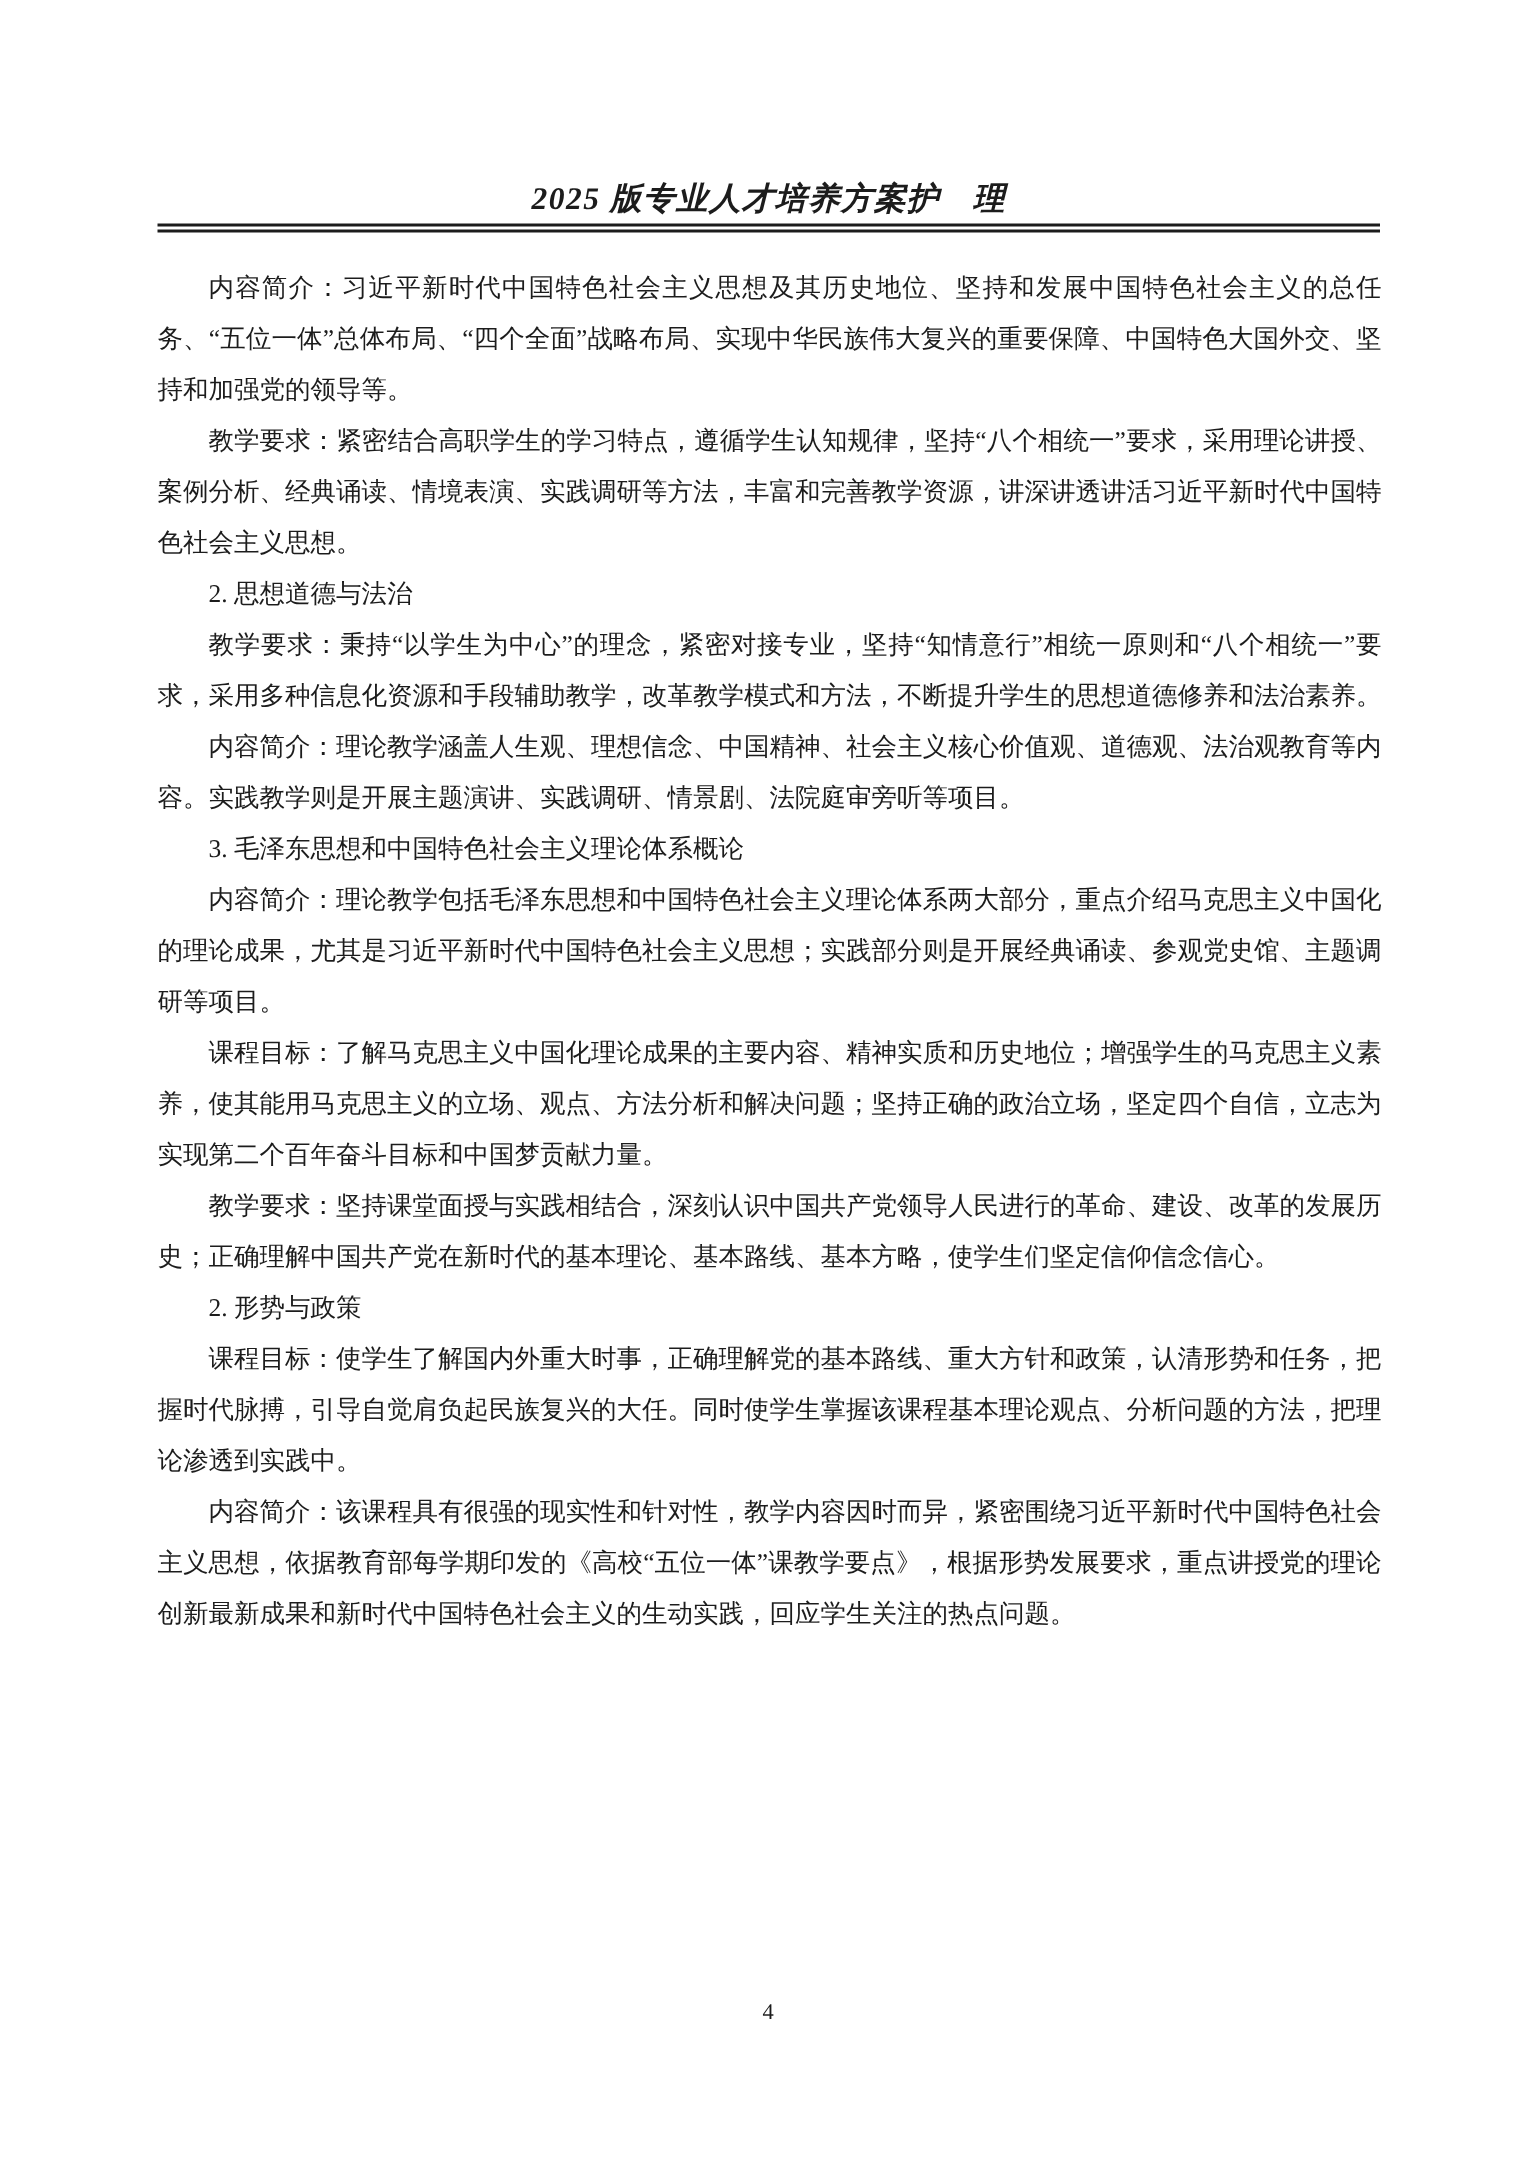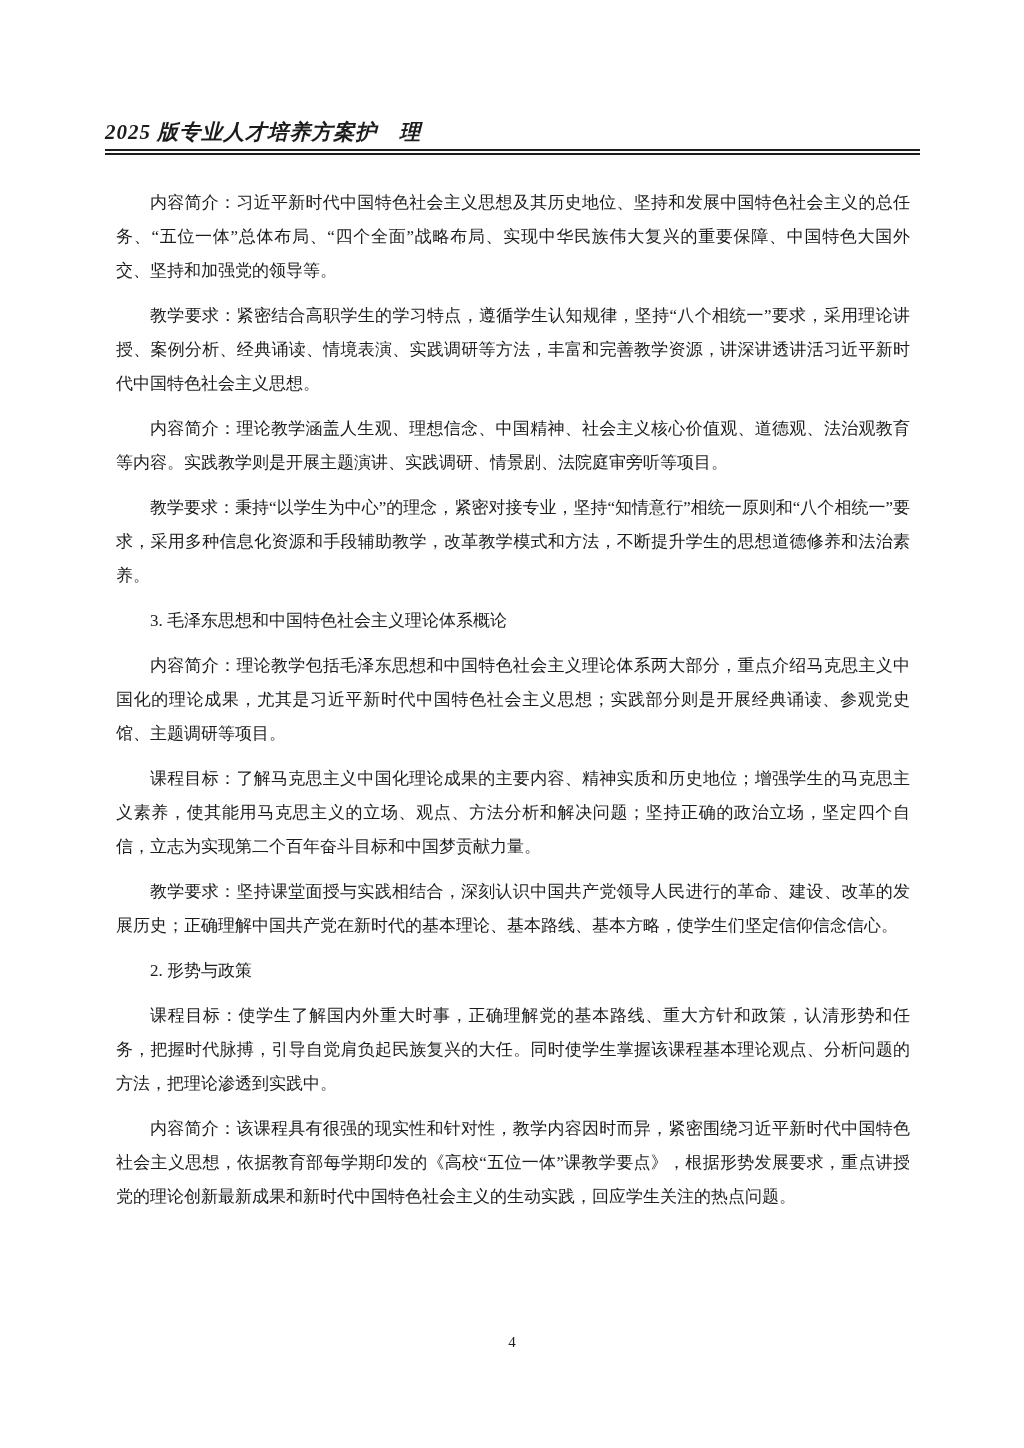--- a/index.html
+++ b/index.html
@@ -14,21 +14,21 @@
     overflow: hidden;
   }
   .header {
     position: absolute;
     top: 118px;
     left: 105px;
     right: 104px;
   }
   .header-row {
     display: flex;
-    justify-content: flex-start;
+    justify-content: center;
     align-items: flex-end;
     font-size: 21px;
     font-style: italic;
     font-weight: bold;
     letter-spacing: 1px;
     padding-bottom: 3px;
     white-space: pre;
   }
   .header-rule {
     height: 2px;
@@ -39,21 +39,21 @@
     position: absolute;
     top: 175px;
     left: 105px;
     right: 103px;
     font-size: 17px;
     line-height: 34px;
     text-align: justify;
     text-justify: inter-ideograph;
   }
   .doc-body p {
-    margin: 11px;
+    margin: 0;
     padding: 0;
     text-indent: 2em;
   }
   .footer {
     position: absolute;
     top: 1334px;
     left: 0;
     width: 100%;
     text-align: center;
     font-size: 15px;
@@ -68,22 +68,23 @@
     <div class="header-row">
       <span>2025 版专业人才培养方案</span>
       <span>护　理</span>
     </div>
     <div class="header-rule"></div>
   </div>
 
   <div class="doc-body">
     <p>内容简介：习近平新时代中国特色社会主义思想及其历史地位、坚持和发展中国特色社会主义的总任务、“五位一体”总体布局、“四个全面”战略布局、实现中华民族伟大复兴的重要保障、中国特色大国外交、坚持和加强党的领导等。</p>
     <p>教学要求：紧密结合高职学生的学习特点，遵循学生认知规律，坚持“八个相统一”要求，采用理论讲授、案例分析、经典诵读、情境表演、实践调研等方法，丰富和完善教学资源，讲深讲透讲活习近平新时代中国特色社会主义思想。</p>
+    <p>2. 思想道德与法治</p>
+    <p>教学要求：秉持“以学生为中心”的理念，紧密对接专业，坚持“知情意行”相统一原则和“八个相统一”要求，采用多种信息化资源和手段辅助教学，改革教学模式和方法，不断提升学生的思想道德修养和法治素养。</p>
     <p>内容简介：理论教学涵盖人生观、理想信念、中国精神、社会主义核心价值观、道德观、法治观教育等内容。实践教学则是开展主题演讲、实践调研、情景剧、法院庭审旁听等项目。</p>
-    <p>教学要求：秉持“以学生为中心”的理念，紧密对接专业，坚持“知情意行”相统一原则和“八个相统一”要求，采用多种信息化资源和手段辅助教学，改革教学模式和方法，不断提升学生的思想道德修养和法治素养。</p>
     <p>3. 毛泽东思想和中国特色社会主义理论体系概论</p>
     <p>内容简介：理论教学包括毛泽东思想和中国特色社会主义理论体系两大部分，重点介绍马克思主义中国化的理论成果，尤其是习近平新时代中国特色社会主义思想；实践部分则是开展经典诵读、参观党史馆、主题调研等项目。</p>
     <p>课程目标：了解马克思主义中国化理论成果的主要内容、精神实质和历史地位；增强学生的马克思主义素养，使其能用马克思主义的立场、观点、方法分析和解决问题；坚持正确的政治立场，坚定四个自信，立志为实现第二个百年奋斗目标和中国梦贡献力量。</p>
     <p>教学要求：坚持课堂面授与实践相结合，深刻认识中国共产党领导人民进行的革命、建设、改革的发展历史；正确理解中国共产党在新时代的基本理论、基本路线、基本方略，使学生们坚定信仰信念信心。</p>
     <p>2. 形势与政策</p>
     <p>课程目标：使学生了解国内外重大时事，正确理解党的基本路线、重大方针和政策，认清形势和任务，把握时代脉搏，引导自觉肩负起民族复兴的大任。同时使学生掌握该课程基本理论观点、分析问题的方法，把理论渗透到实践中。</p>
     <p>内容简介：该课程具有很强的现实性和针对性，教学内容因时而异，紧密围绕习近平新时代中国特色社会主义思想，依据教育部每学期印发的《高校“五位一体”课教学要点》，根据形势发展要求，重点讲授党的理论创新最新成果和新时代中国特色社会主义的生动实践，回应学生关注的热点问题。</p>
   </div>
 
   <div class="footer">

